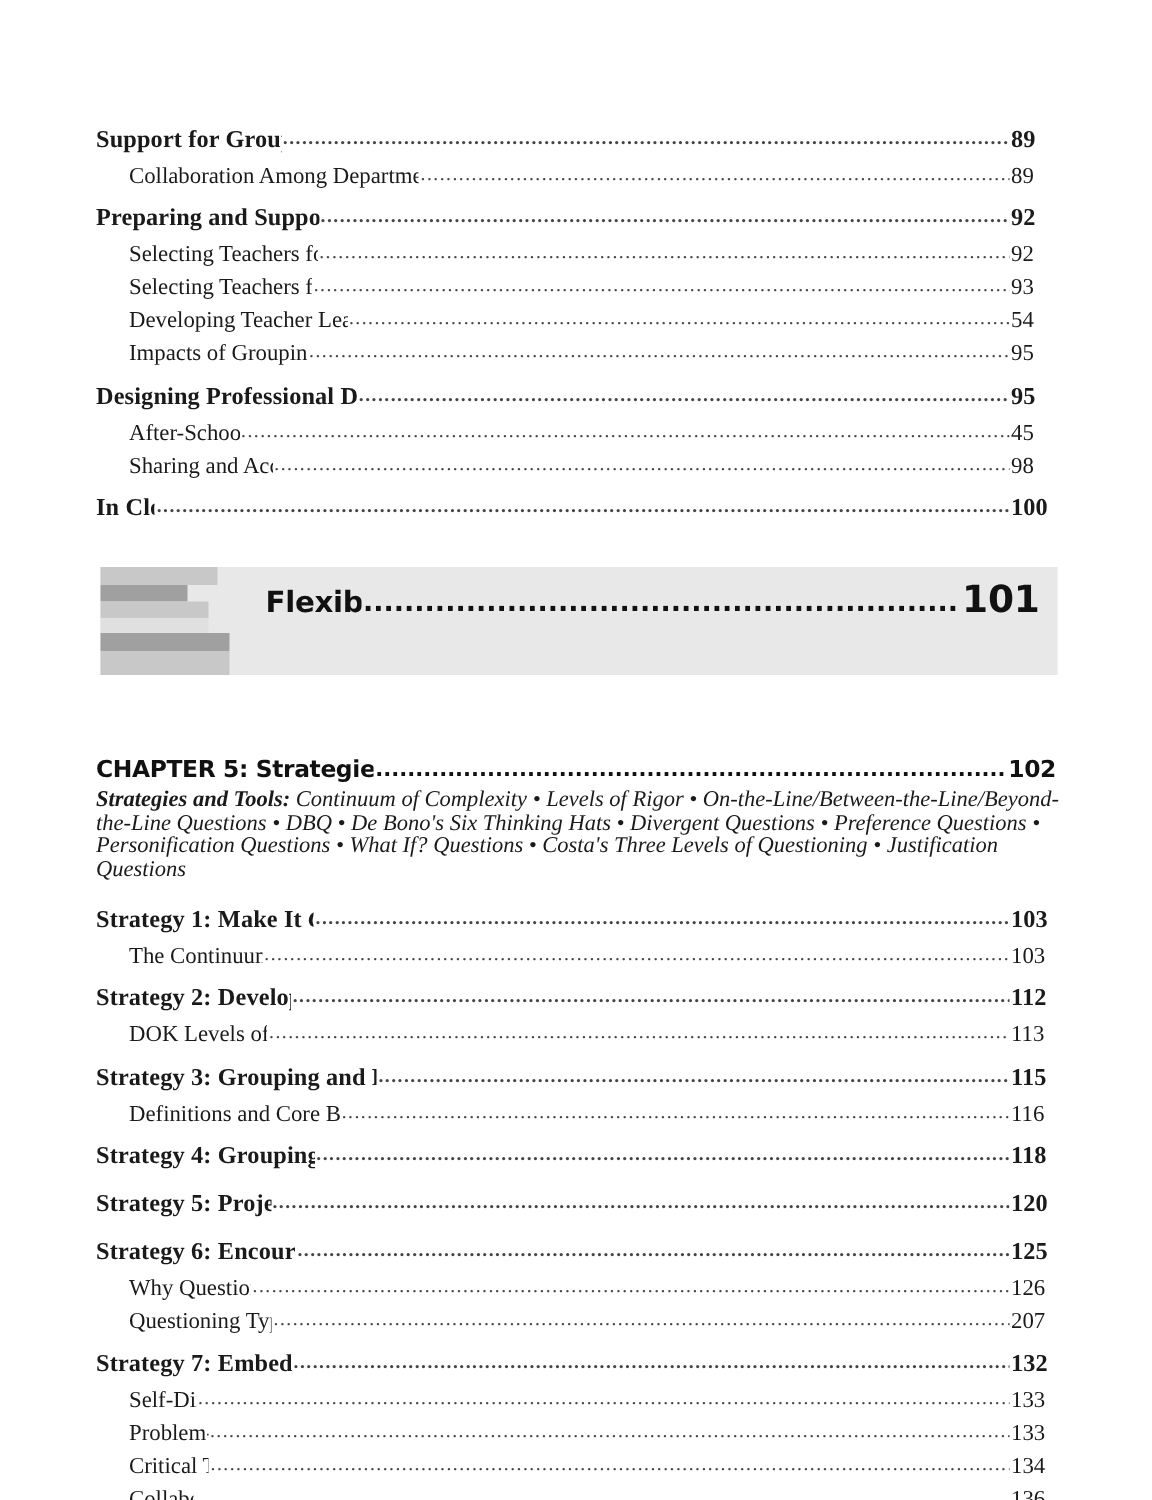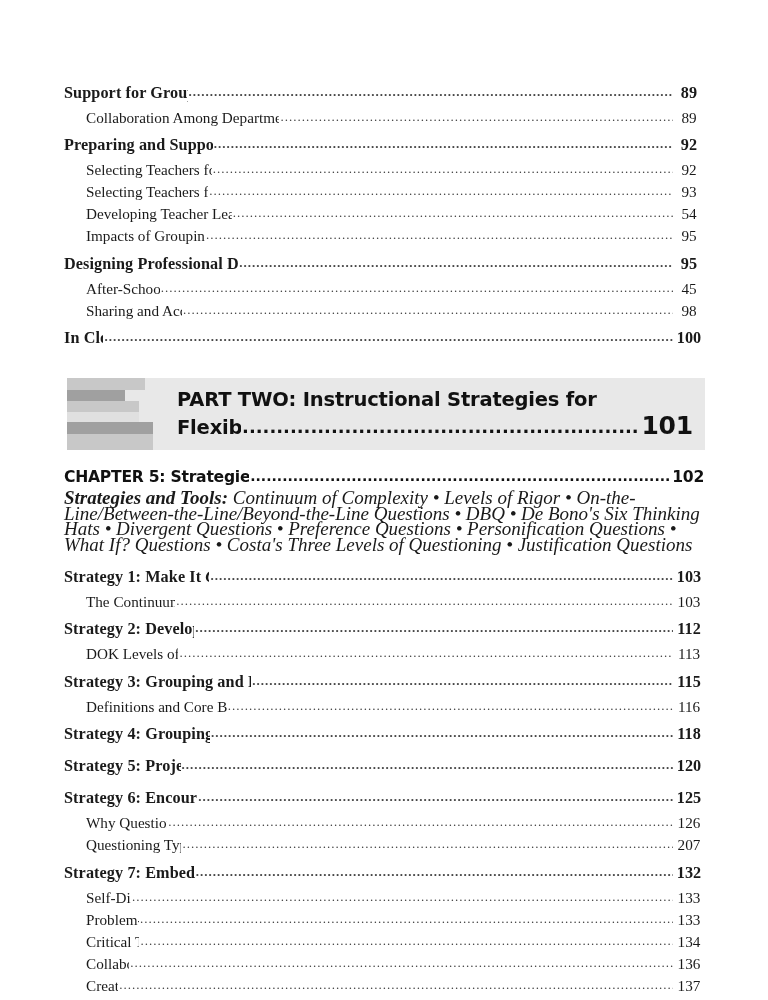--- a/index.html
+++ b/index.html
@@ -47,21 +47,21 @@
     top: -2px;
     letter-spacing: 1.0px;
     color: #444;
     font-size: 13px;
   }
   .leader::before {
     content: "......................................................................................................................................................................................................................................................";
   }
   .pagenum {
     flex: 0 0 auto;
-    text-align: center;
+    text-align: left;
     min-width: 30px;
   }
 
   
   .lvl1 {
     font-size: 16.2px;
     font-weight: bold;
     letter-spacing: .1px;
     margin-top: 9.5px;
     margin-bottom: 2px;
@@ -149,30 +149,30 @@
     color: #111;
     letter-spacing: -0.25px;
   }
   .chapter-row .leader {
     font-family: "DejaVu Sans", sans-serif;
     font-size: 14px;
     letter-spacing: 0px;
     top: -1px;
     color: #111;
   }
-  .chapter-row .pagenum { font-weight: bold; }
+  .chapter-row .pagenum { font-weight: bold; margin-top: 36px; }
 
   
   .blurb {
     margin-left: 64px;
     width: 642px;
     margin-top: 4px;
     font-family: "Liberation Serif", serif;
     font-style: italic;
-    font-size: 19px;
+    font-size: 15px;
     line-height: 15.6px;
     color: #1a1a1a;
     text-align: left;
   }
   .blurb b {
     font-weight: bold;
     font-style: italic;
   }
 
   .spacer-top { height: 74px; }
@@ -248,21 +248,20 @@
   <div class="part-banner">
     <div class="part-graphic">
       <div class="bar" style="top:0px;height:12px;width:78px;background:#c8c8c8;"></div>
       <div class="bar" style="top:12px;height:11px;width:58px;background:#a0a0a0;"></div>
       <div class="bar" style="top:23px;height:11px;width:72px;background:#c8c8c8;"></div>
       <div class="bar" style="top:34px;height:10px;width:72px;background:#e0e0e0;"></div>
       <div class="bar" style="top:44px;height:12px;width:86px;background:#a0a0a0;"></div>
       <div class="bar" style="top:56px;height:16px;width:86px;background:#c8c8c8;"></div>
     </div>
     <div class="part-text">
-      <div>PART TWO: Instructional Strategies for</div>
       <div class="part-line2">
         <span class="toc-title">Flexible Learning Groups</span>
         <span class="leader"></span>
         <span class="pagenum">101</span>
       </div>
     </div>
   </div>
 
   <div class="chapter-row">
     <span class="toc-title">CHAPTER 5: Strategies for Extending Learning Processes in Groups</span>

